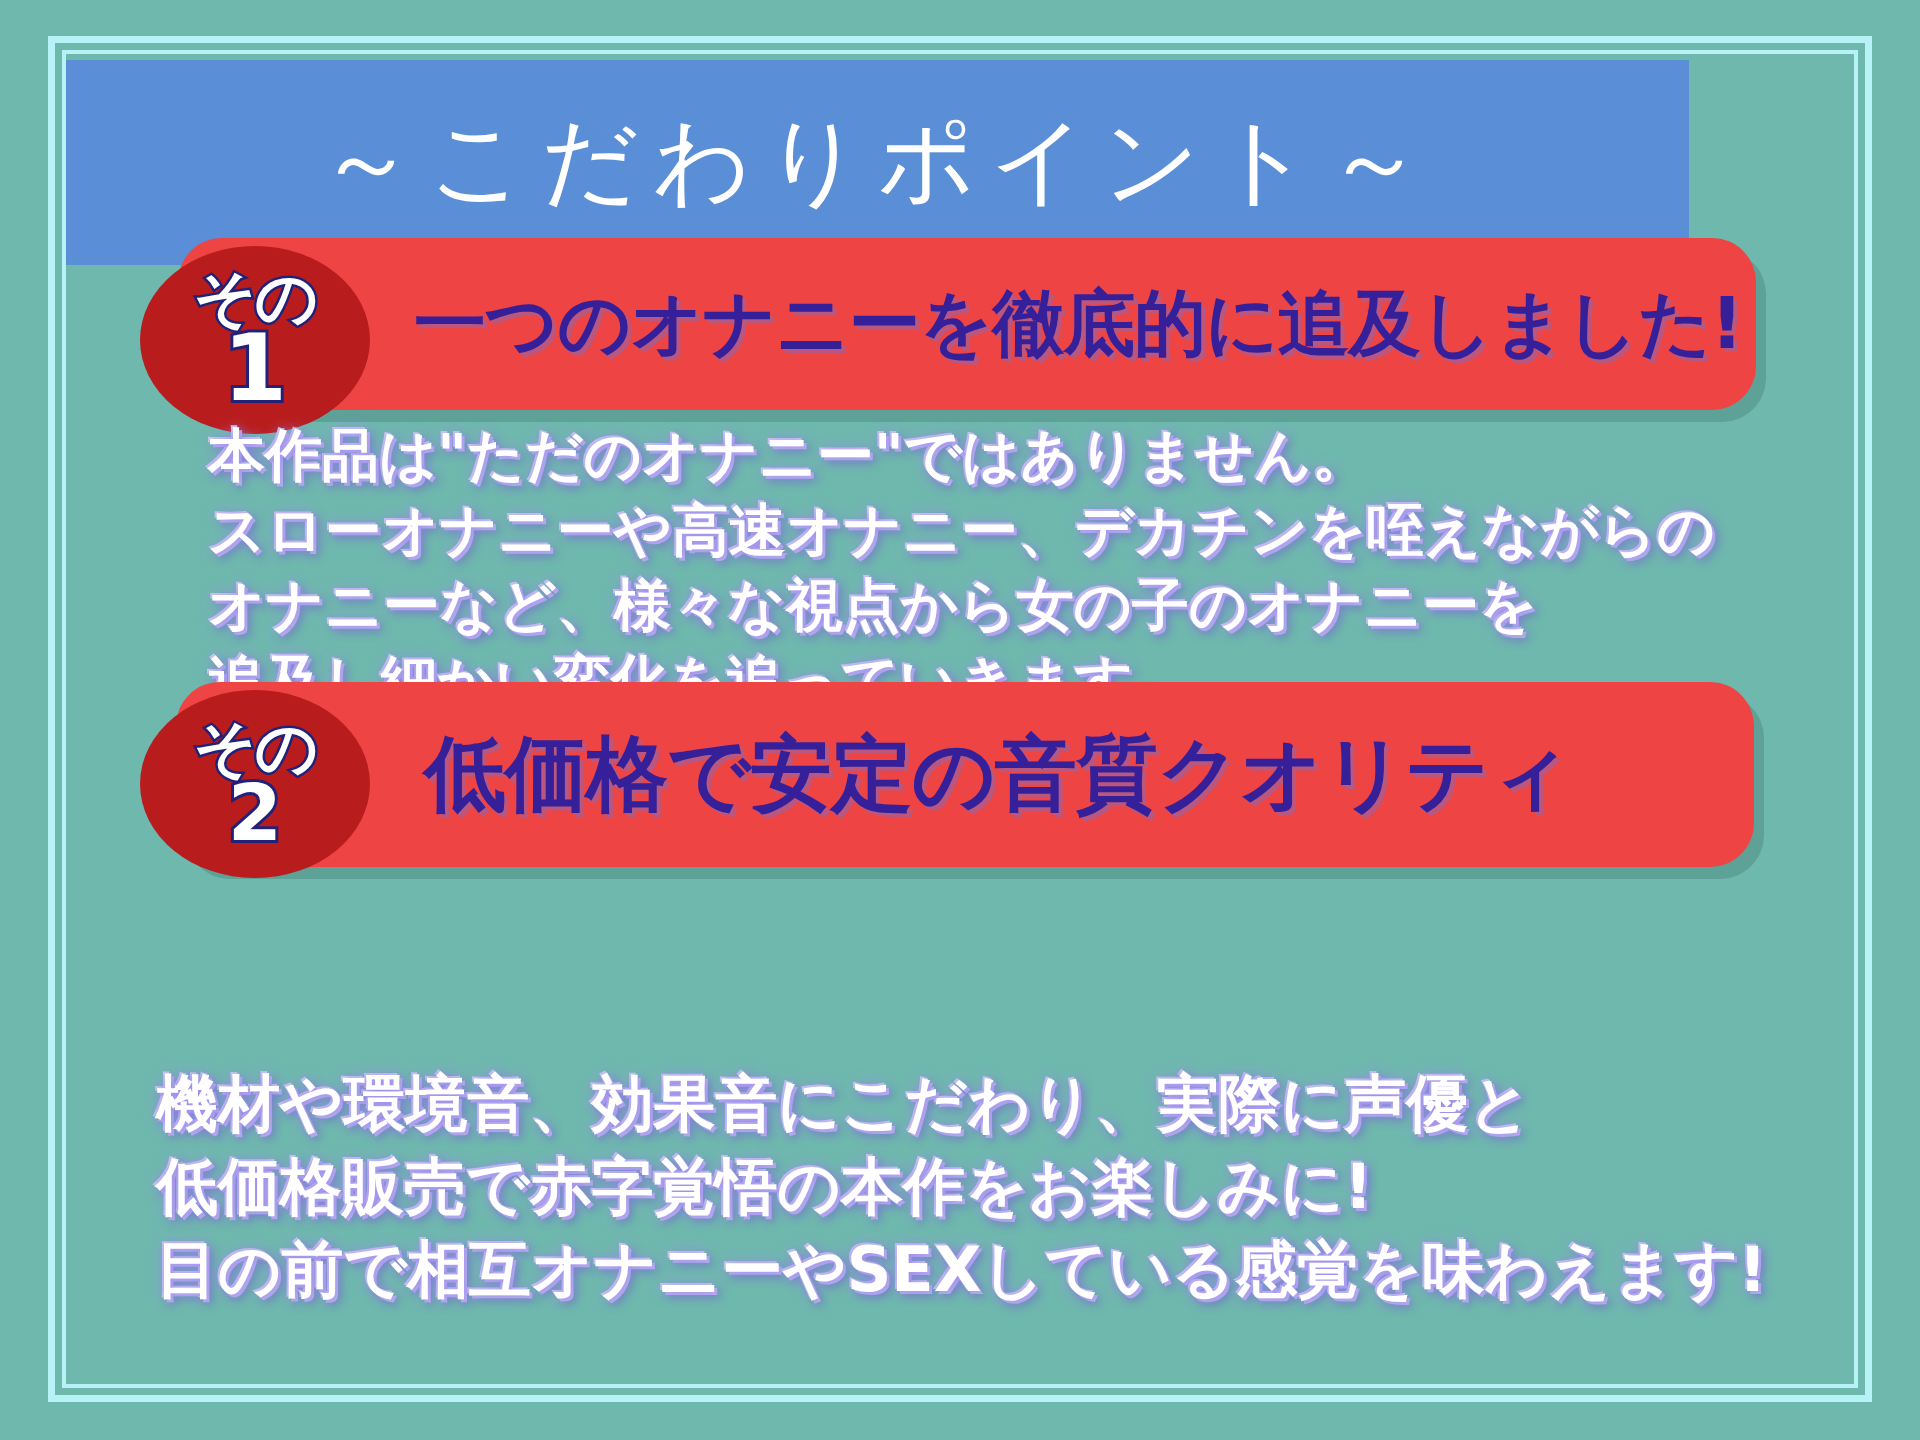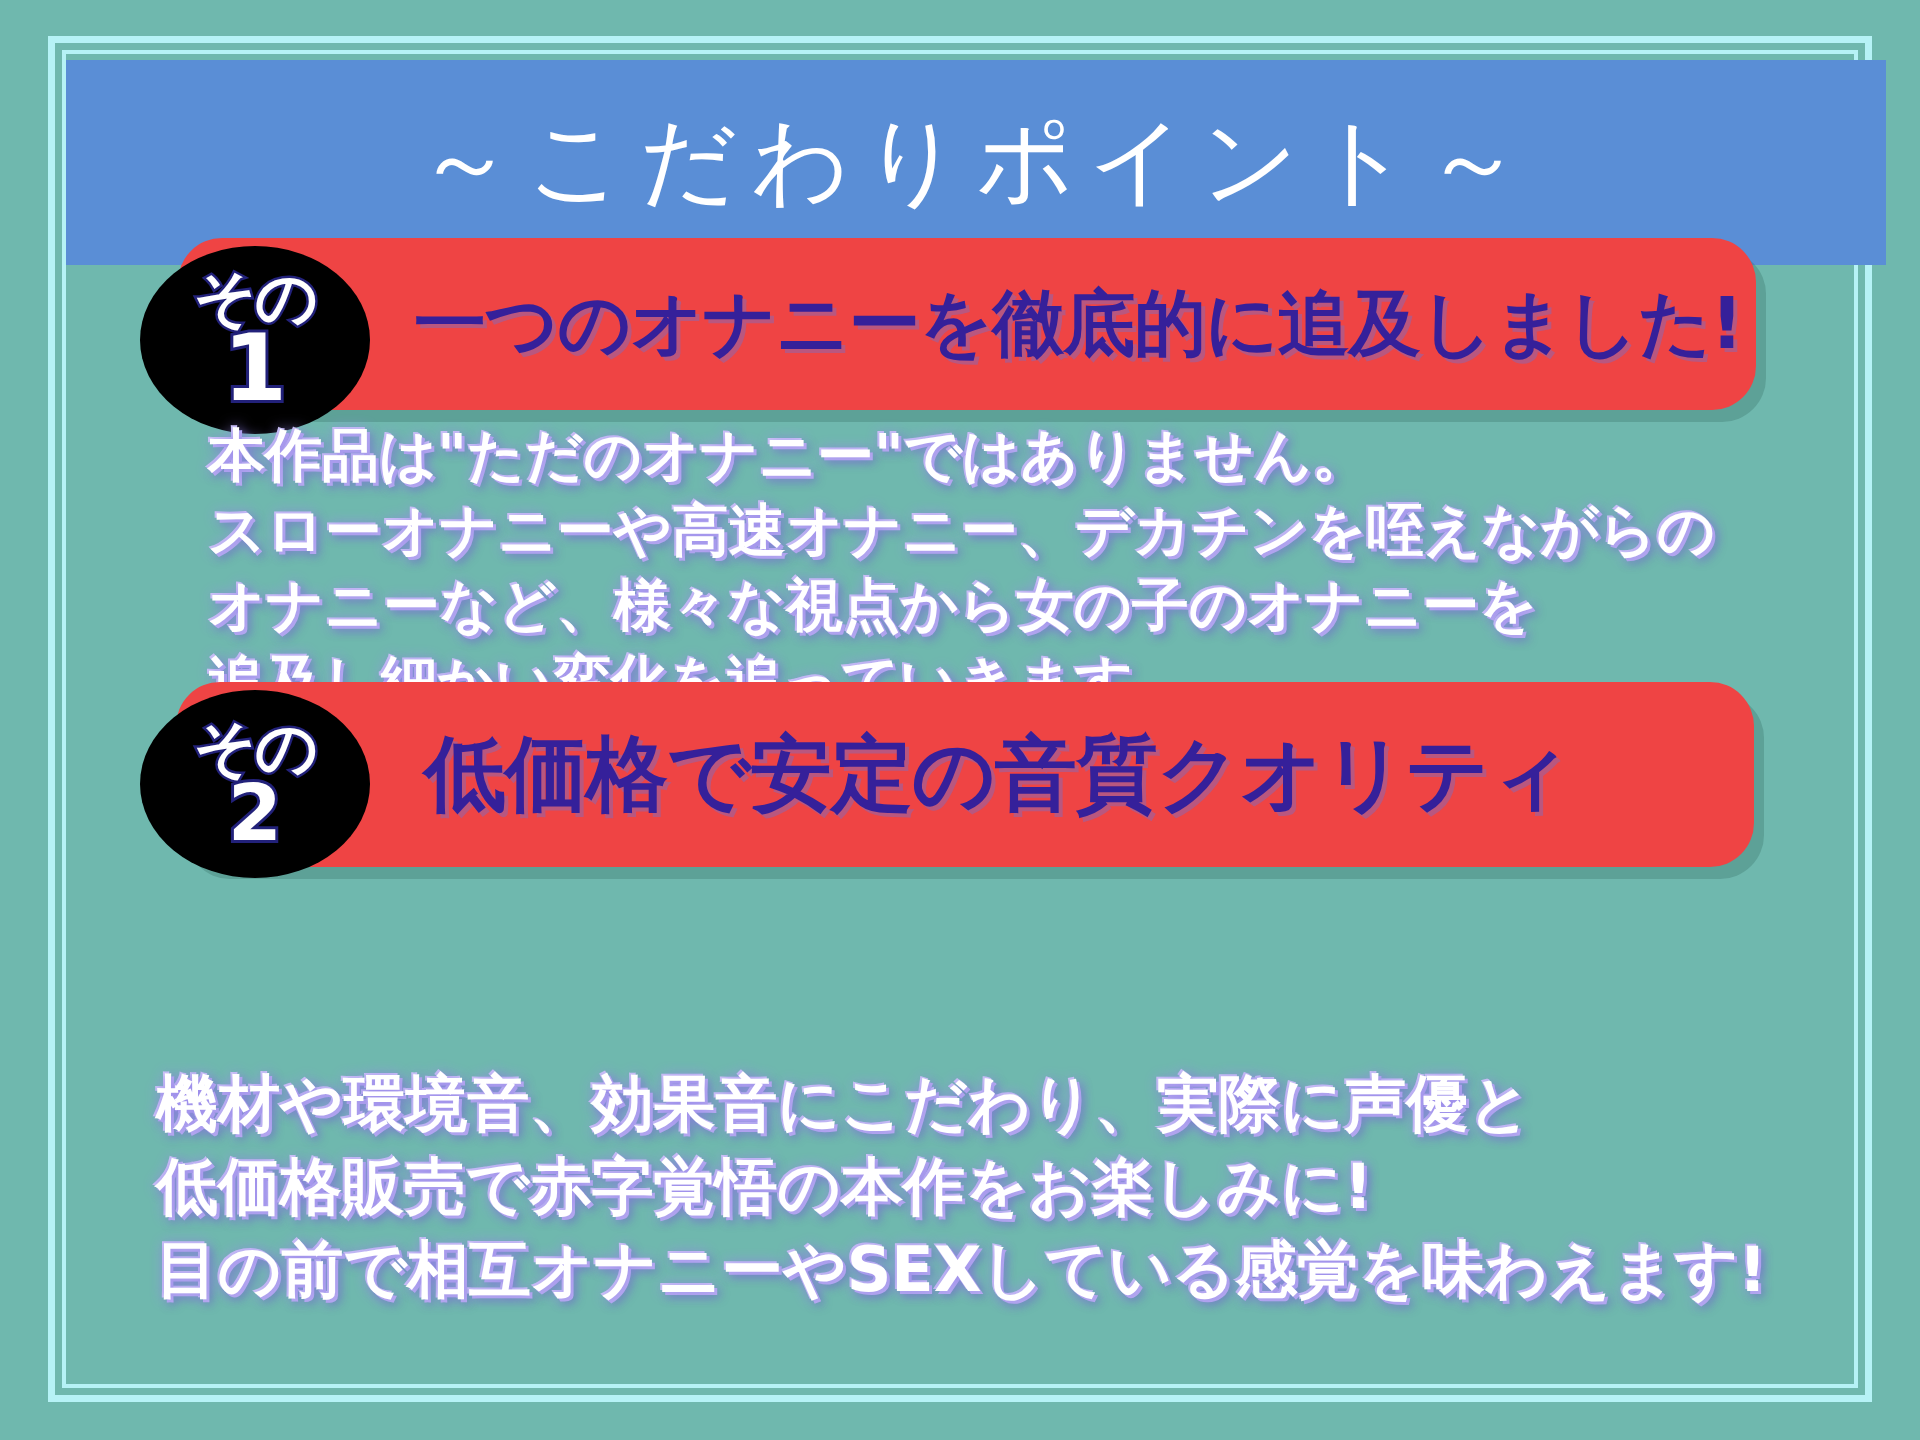--- a/index.html
+++ b/index.html
@@ -32,21 +32,21 @@
     right: 62px; bottom: 52px;
     border: 4px solid #b6f2f6;
     pointer-events: none;
   }
 
   
   .banner {
     position: absolute;
     left: 66px;
     top: 60px;
-    width: 1820px;
+    width: 1623px;
     height: 205px;
     background: #5a8ed6;
     display: flex;
     align-items: center;
     justify-content: center;
     text-align: right;
   }
   .banner-title {
     color: #ffffff;
     font-size: 96px;
@@ -76,21 +76,21 @@
     font-family: "DejaVu Sans", "Liberation Sans", sans-serif;
     text-shadow: 4px 4px 0 rgba(120,110,200,0.45);
   }
   #card1 .card-heading { left: 236px; font-size: 72px; letter-spacing: -1px; }
   #card2 .card-heading { left: 248px; font-size: 82px; letter-spacing: -1px; }
 
   
   .badge {
     position: absolute;
     border-radius: 50%;
-    background: #000000;
+    background: #b91c1c;
     display: flex;
     flex-direction: column;
     align-items: center;
     justify-content: center;
   }
   #badge1 { left: 140px; top: 246px; width: 230px; height: 188px; }
   #badge2 { left: 140px; top: 690px; width: 230px; height: 188px; }
 
   .badge-sono {
     color: #ffffff;

